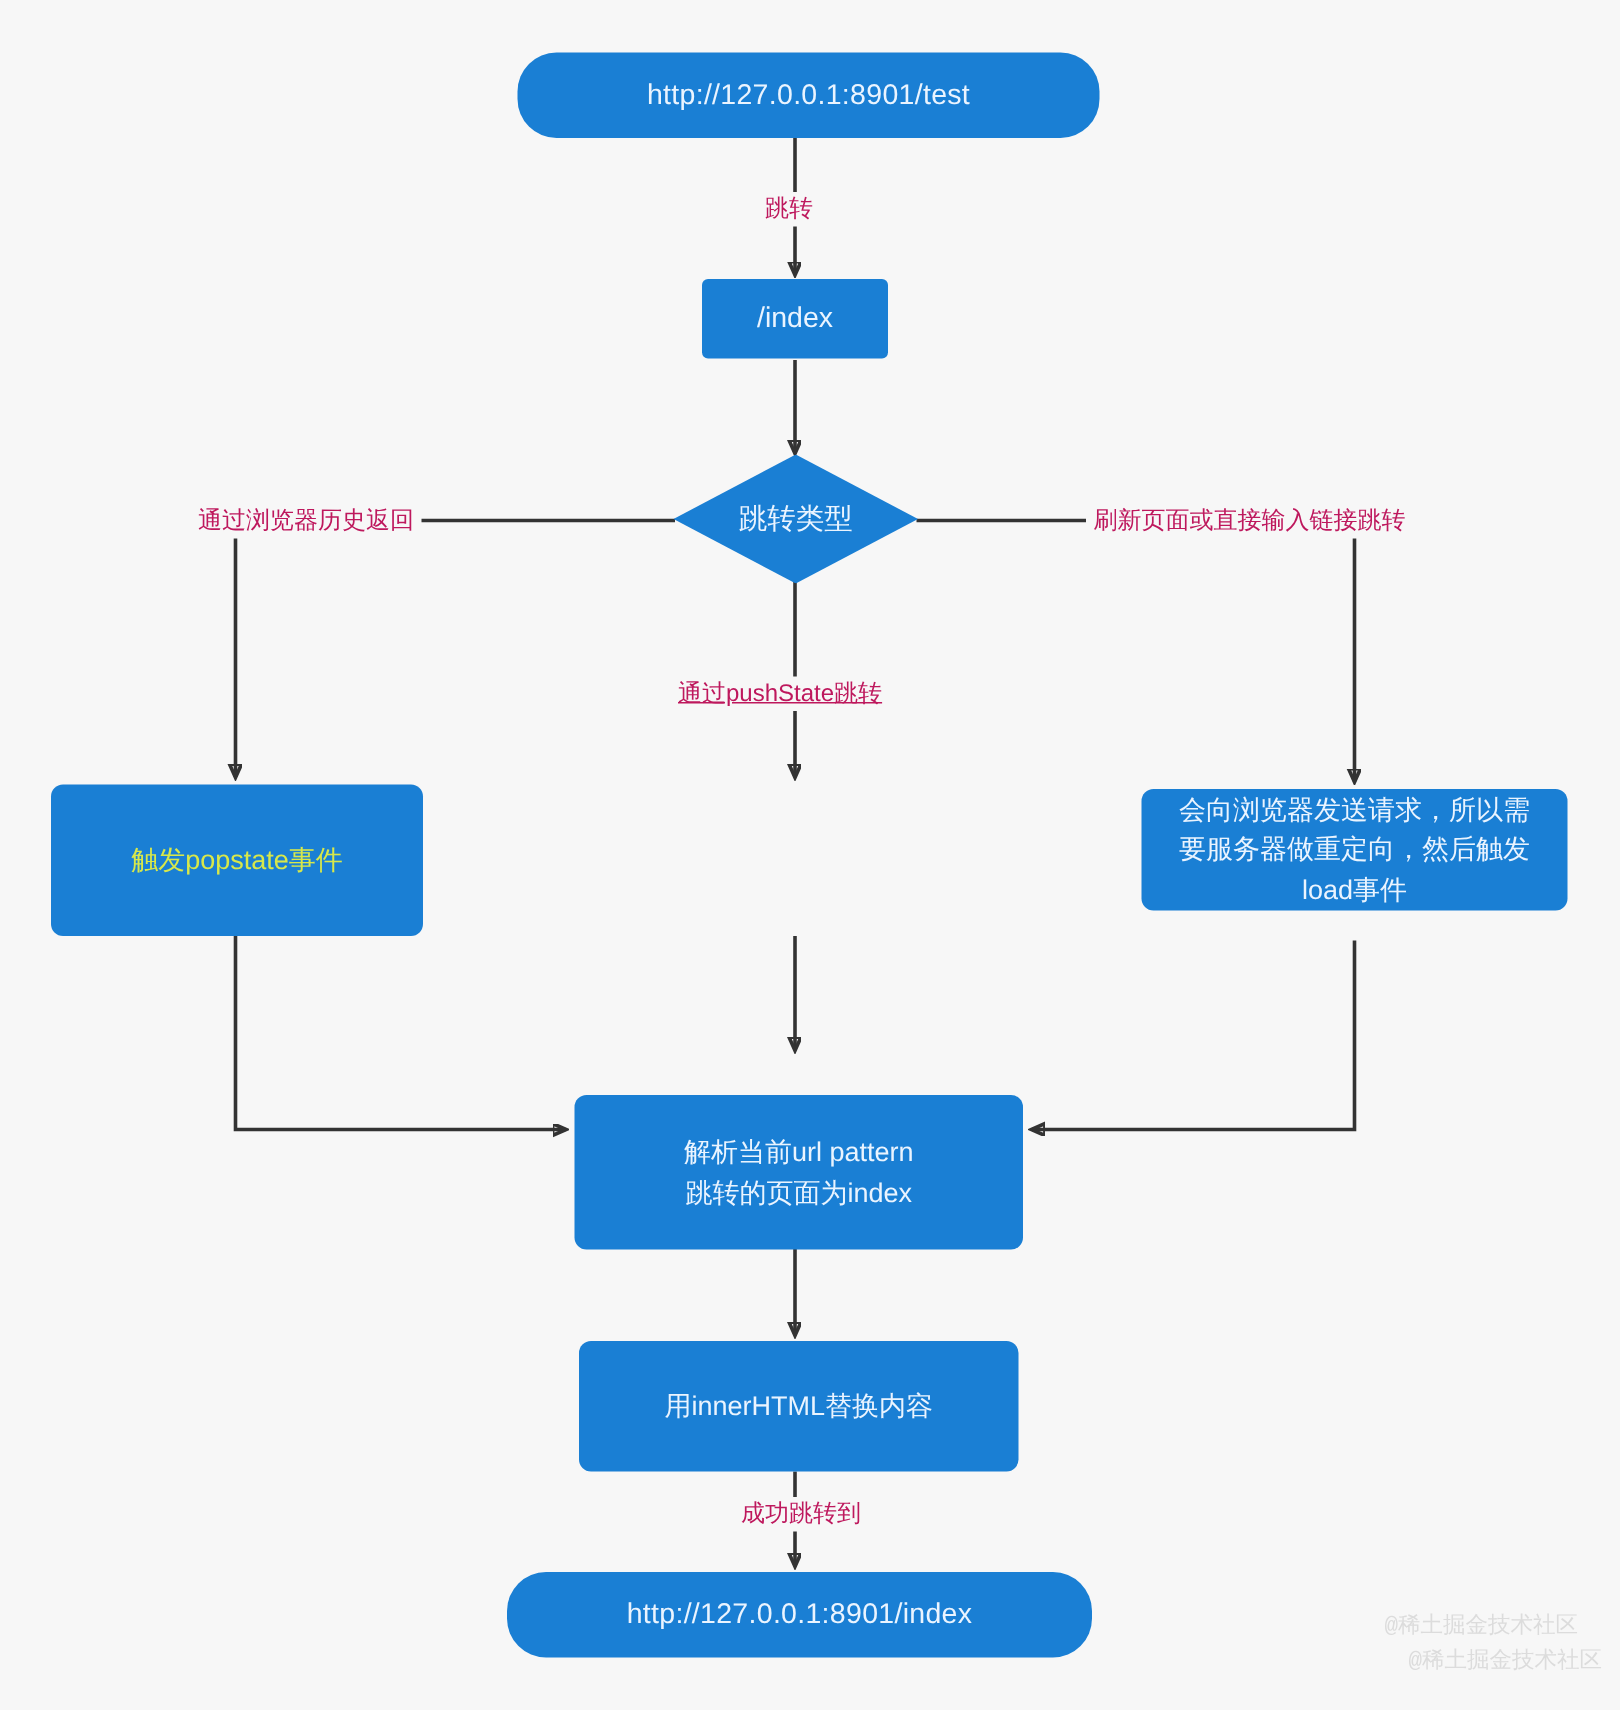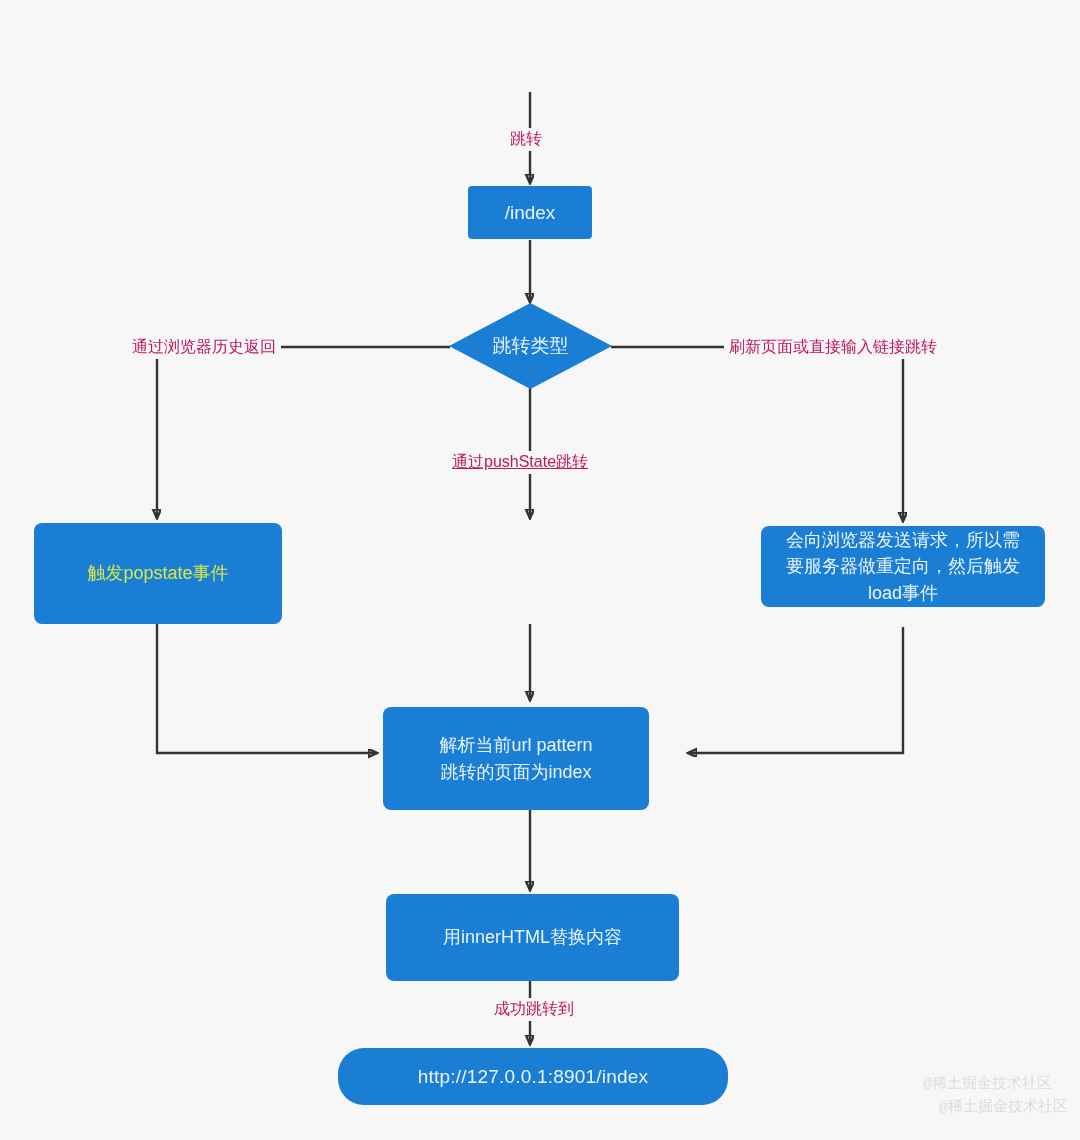--- a/index.html
+++ b/index.html
@@ -131,20 +131,23 @@
 
     <path d="M903,627 L903,753 L688,753" marker-end="url(#arrow)"></path>
 
     <line x1="530" y1="624" x2="530" y2="700" marker-end="url(#arrow)"></line>
 
     <line x1="530" y1="806" x2="530" y2="890" marker-end="url(#arrow)"></line>
 
     <line x1="530" y1="981" x2="530" y2="1044" marker-end="url(#arrow)"></line>
   </svg>
 
+  <div class="node terminal" style="left:345px; top:35px; width:388px; height:57px;">
+    <span class="txt">http://127.0.0.1:8901/test</span>
+  </div>
 
   <div class="node rect" style="left:468px; top:186px; width:124px; height:53px;">
     <span class="txt">/index</span>
   </div>
 
   <div class="diamond-wrap" style="left:449px; top:303px; width:163px; height:86px;text-align:right;">
     <span class="diamond-shape"></span>
     <span class="diamond-label">跳转类型</span>
   </div>
 
@@ -152,21 +155,21 @@
     <span class="txt">触发popstate事件</span>
   </div>
 
 
   <div class="node rounded" style="left:761px; top:526px; width:284px; height:81px;">
     <span class="txt">会向浏览器发送请求，所以需
 要服务器做重定向，然后触发
 load事件</span>
   </div>
 
-  <div class="node rounded" style="left:383px; top:707px; width:266px; height:103px;">
+  <div class="node rounded" style="left:383px; top:730px; width:299px; height:103px;">
     <span class="txt">解析当前url pattern
 跳转的页面为index</span>
   </div>
 
   <div class="node rounded" style="left:386px; top:894px; width:293px; height:87px;">
     <span class="txt">用innerHTML替换内容</span>
   </div>
 
   <div class="node terminal" style="left:338px; top:1048px; width:390px; height:57px;">
     <span class="txt">http://127.0.0.1:8901/index</span>

